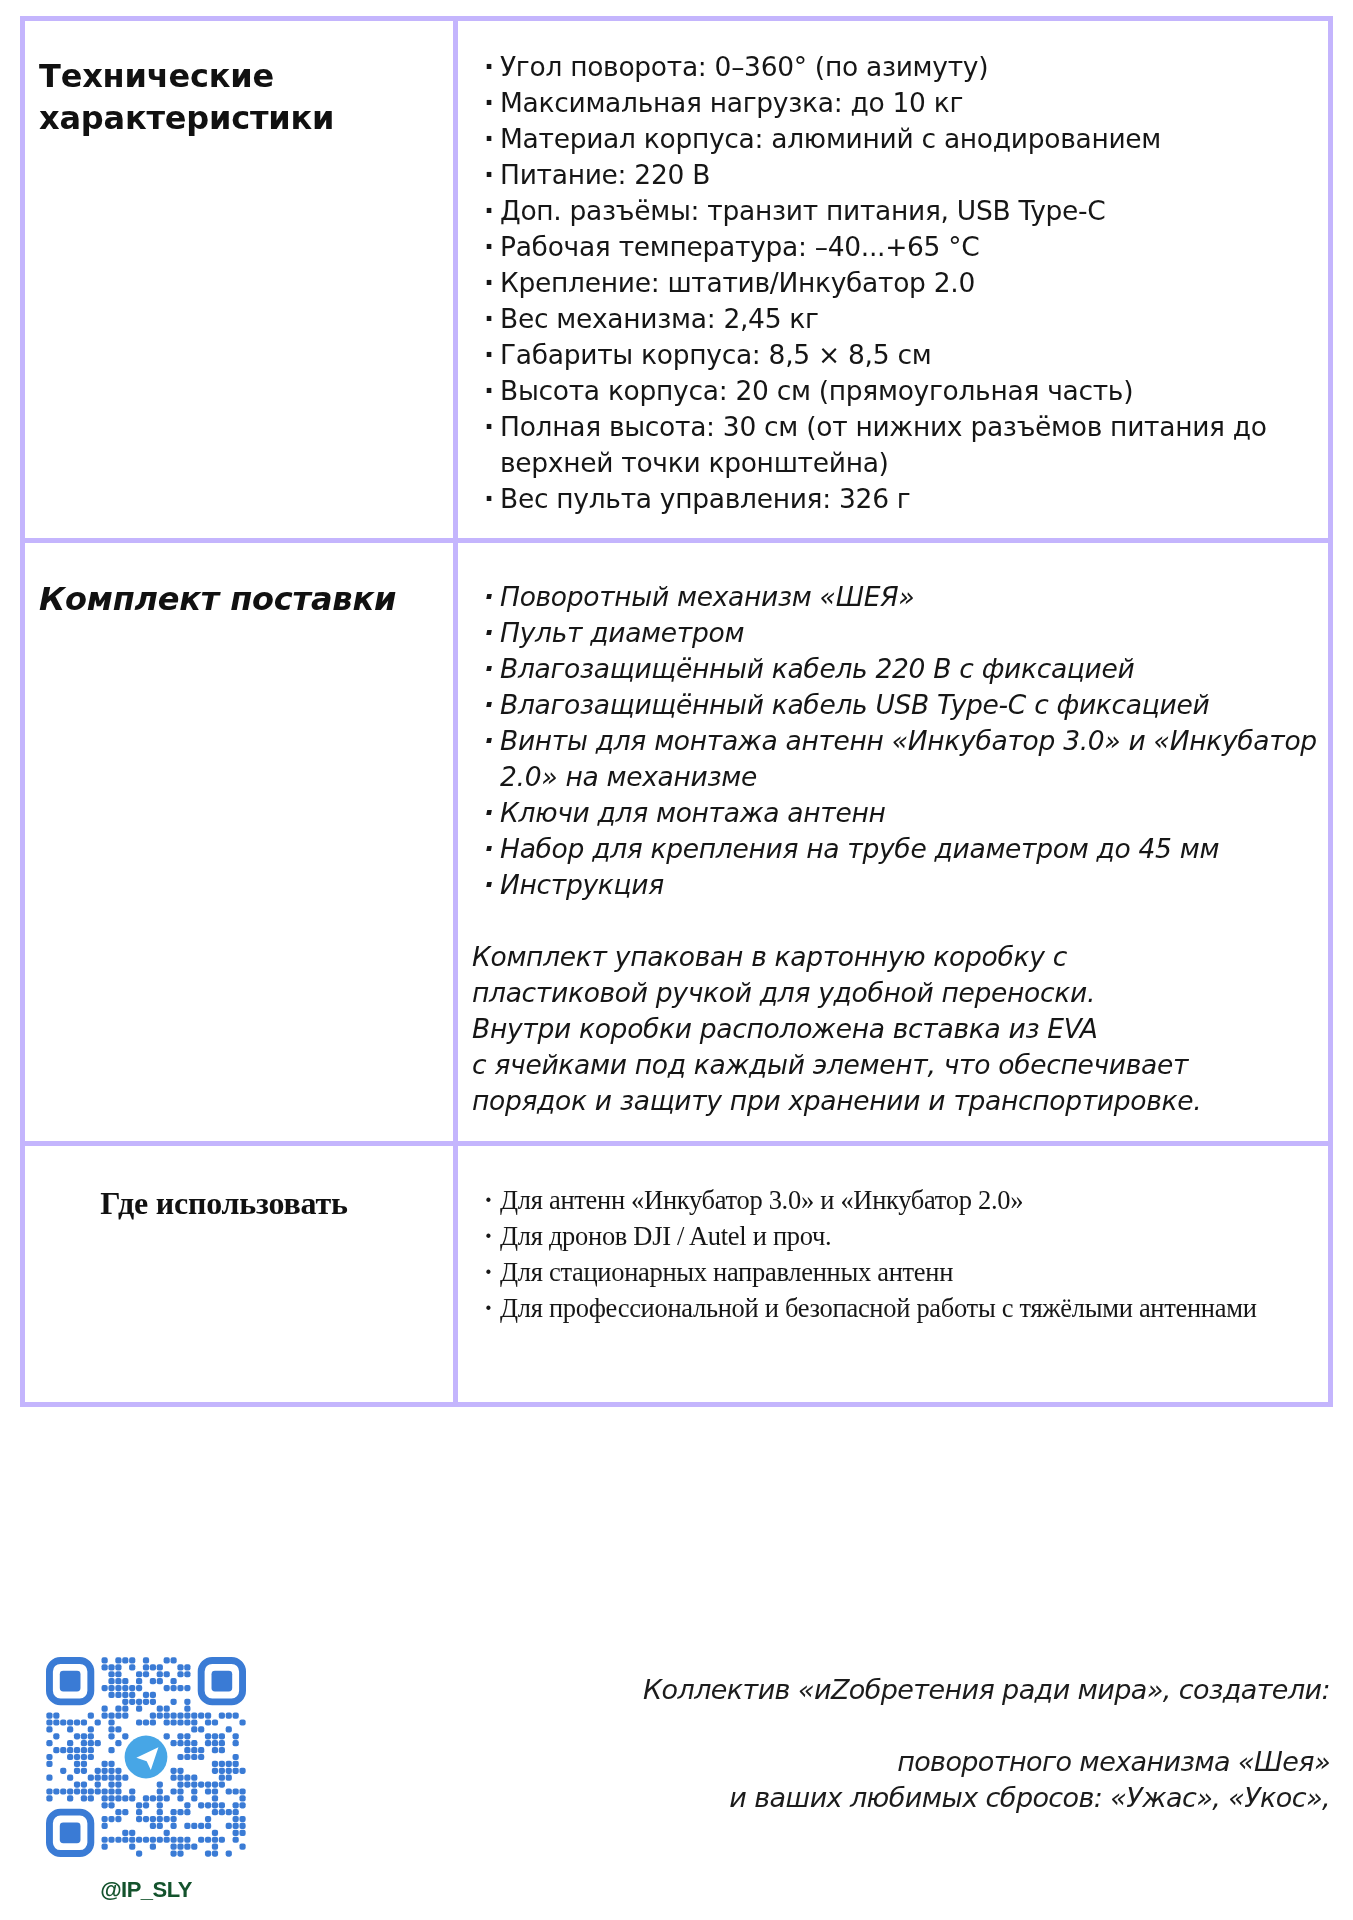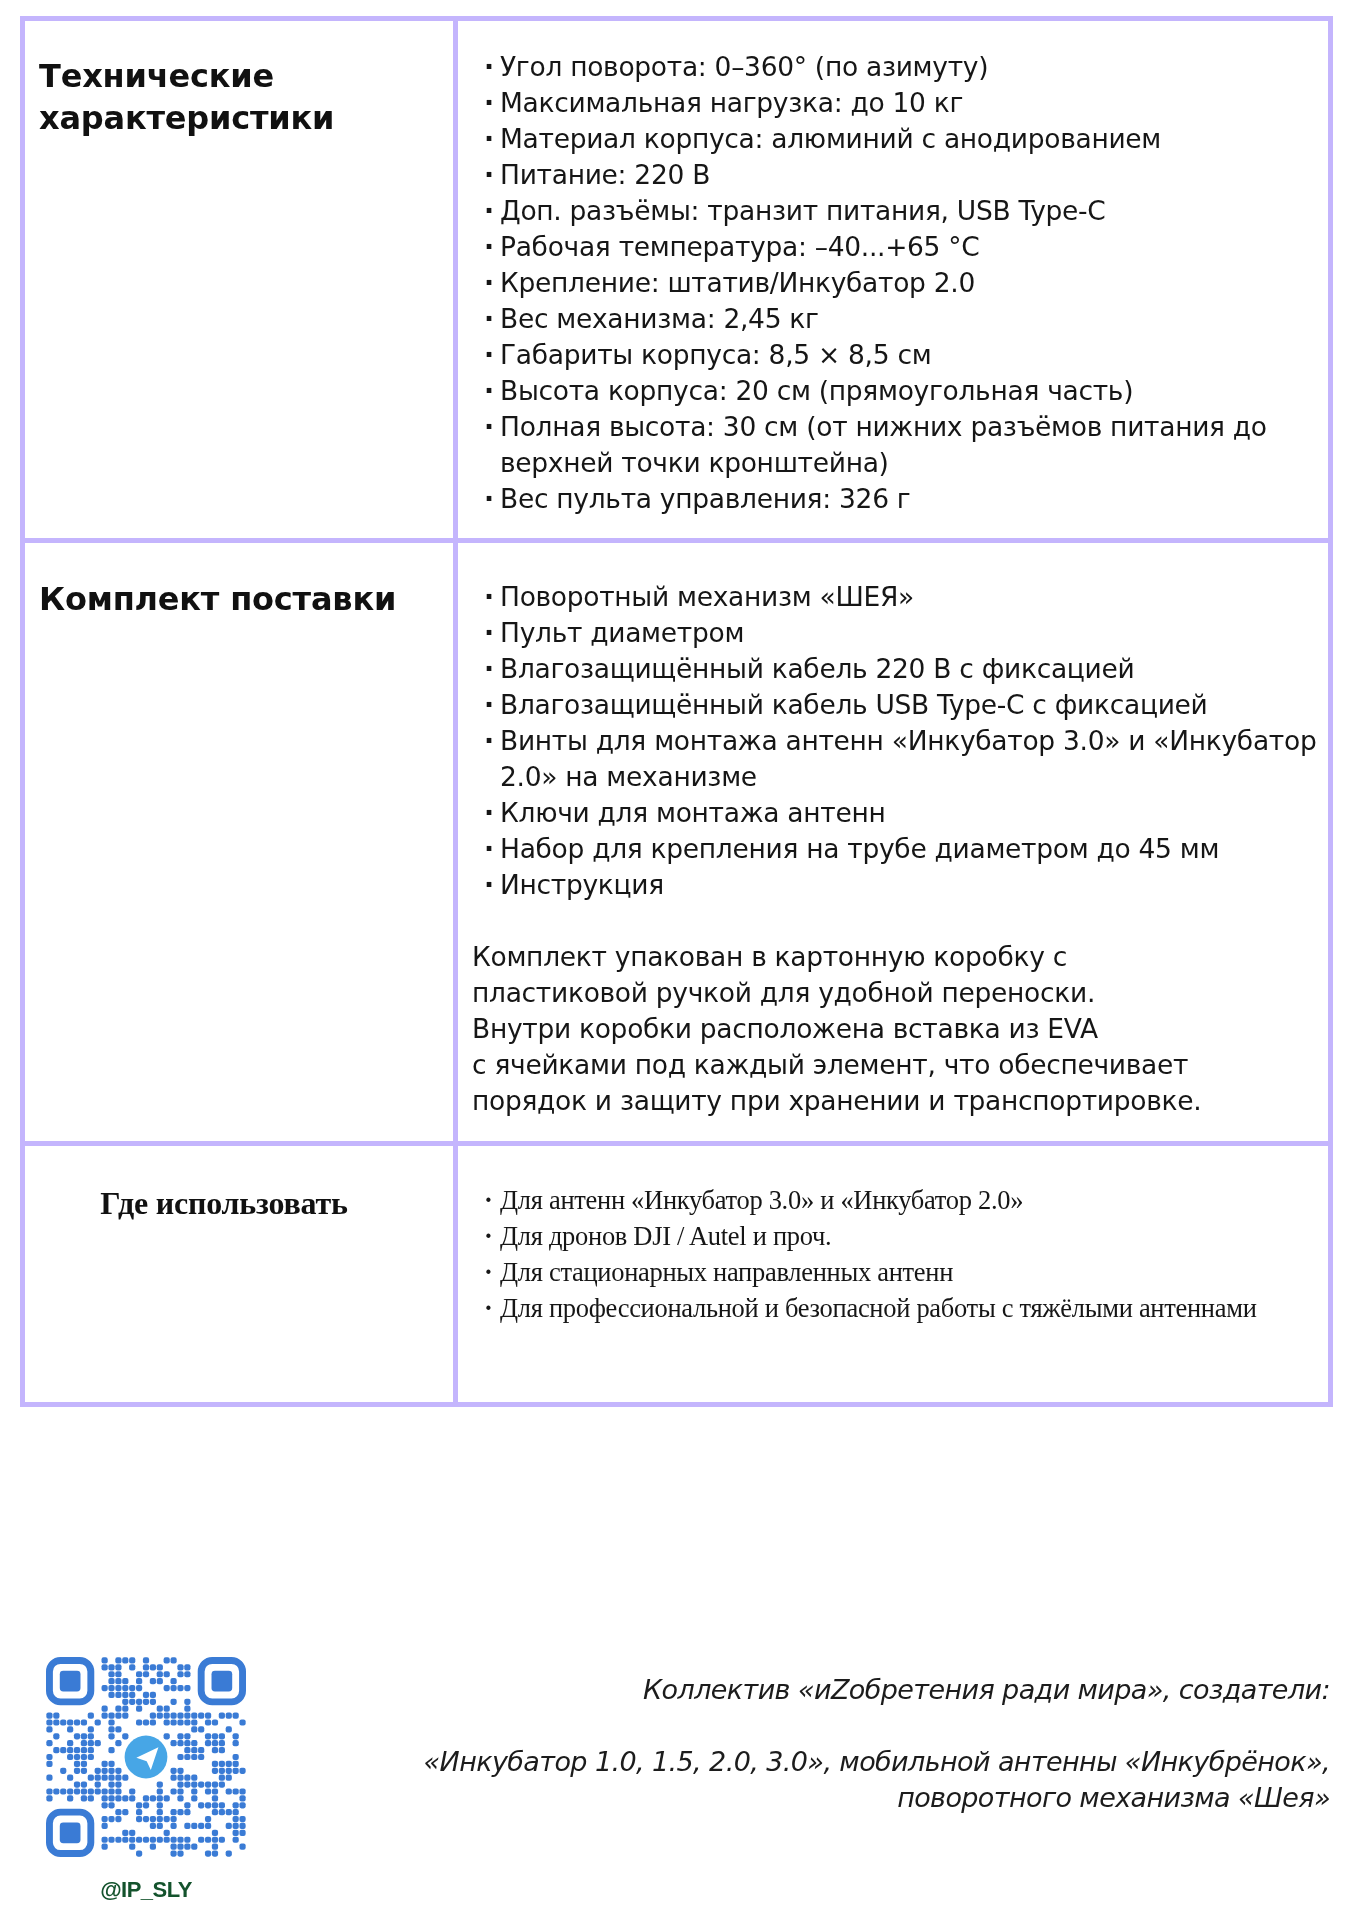--- a/index.html
+++ b/index.html
@@ -3,21 +3,21 @@
 <meta charset="utf-8">
 <style>
   html, body { margin: 0; padding: 0; background: #ffffff; }
   body { width: 1353px; height: 1920px; position: relative; overflow: hidden;
          font-family: "DejaVu Sans", "Liberation Sans", sans-serif; color: #161616; }
   .spec-table { position: absolute; left: 20px; top: 16px; width: 1313px;
                 border-collapse: collapse; table-layout: fixed; }
   .spec-table td { border: 5px solid #c4b5fd; vertical-align: top; padding: 0; }
   .spec-table td.label-cell { width: 428px; }
   .row-tech td { height: 517px; }
-  .row-kit td { height: 598px; }
+  .row-kit td { height: 598px; font-style: italic; }
   .row-use td { height: 256px; font-family: Liberation Serif, serif; }
   .section-heading { font-weight: bold; font-size: 32px; line-height: 42px;
                      letter-spacing: -0.2px; margin: 0; color: #111; }
   .row-tech .section-heading { padding: 34px 0 0 14px; }
   .row-kit .section-heading { padding: 35px 0 0 14px; }
   .row-use .section-heading { padding: 36px 0 0 0; text-align: center; padding-right: 30px; }
   ul.bullets { list-style: none; margin: 0; padding: 0; }
   ul.bullets li { position: relative; font-size: 26.5px; line-height: 36px;
                   padding-left: 42px; letter-spacing: -0.3px; }
   ul.bullets li::before { content: "·"; position: absolute; left: 26px; top: 0; font-weight: bold; }
@@ -444,15 +444,15 @@
       </g>
     <circle cx="14.5" cy="14.5" r="3.6" fill="#ffffff"></circle>
     <circle cx="14.5" cy="14.5" r="3.1" fill="#47a6e6"></circle>
     <path d="M13.1 14.6 L16.3 13.1 L15.2 16.4 L14.6 15.1 Z" fill="#ffffff"></path>
   </svg>
   <div class="qr-handle">@IP_SLY</div>
 </div>
 
 <div class="credits">
   <span class="intro">Коллектив «иZобретения ради мира», создатели:</span>
-  <span>«Инкубатор 1.0, 1.5, 2.0, 3.0», мобильной антенны «Инкубрёнок»,</span>
   <span>поворотного механизма «Шея»</span>
+  <span>и ваших любимых сбросов: «Ужас», «Укос»,</span>
 </div>
 
 </body></html>

